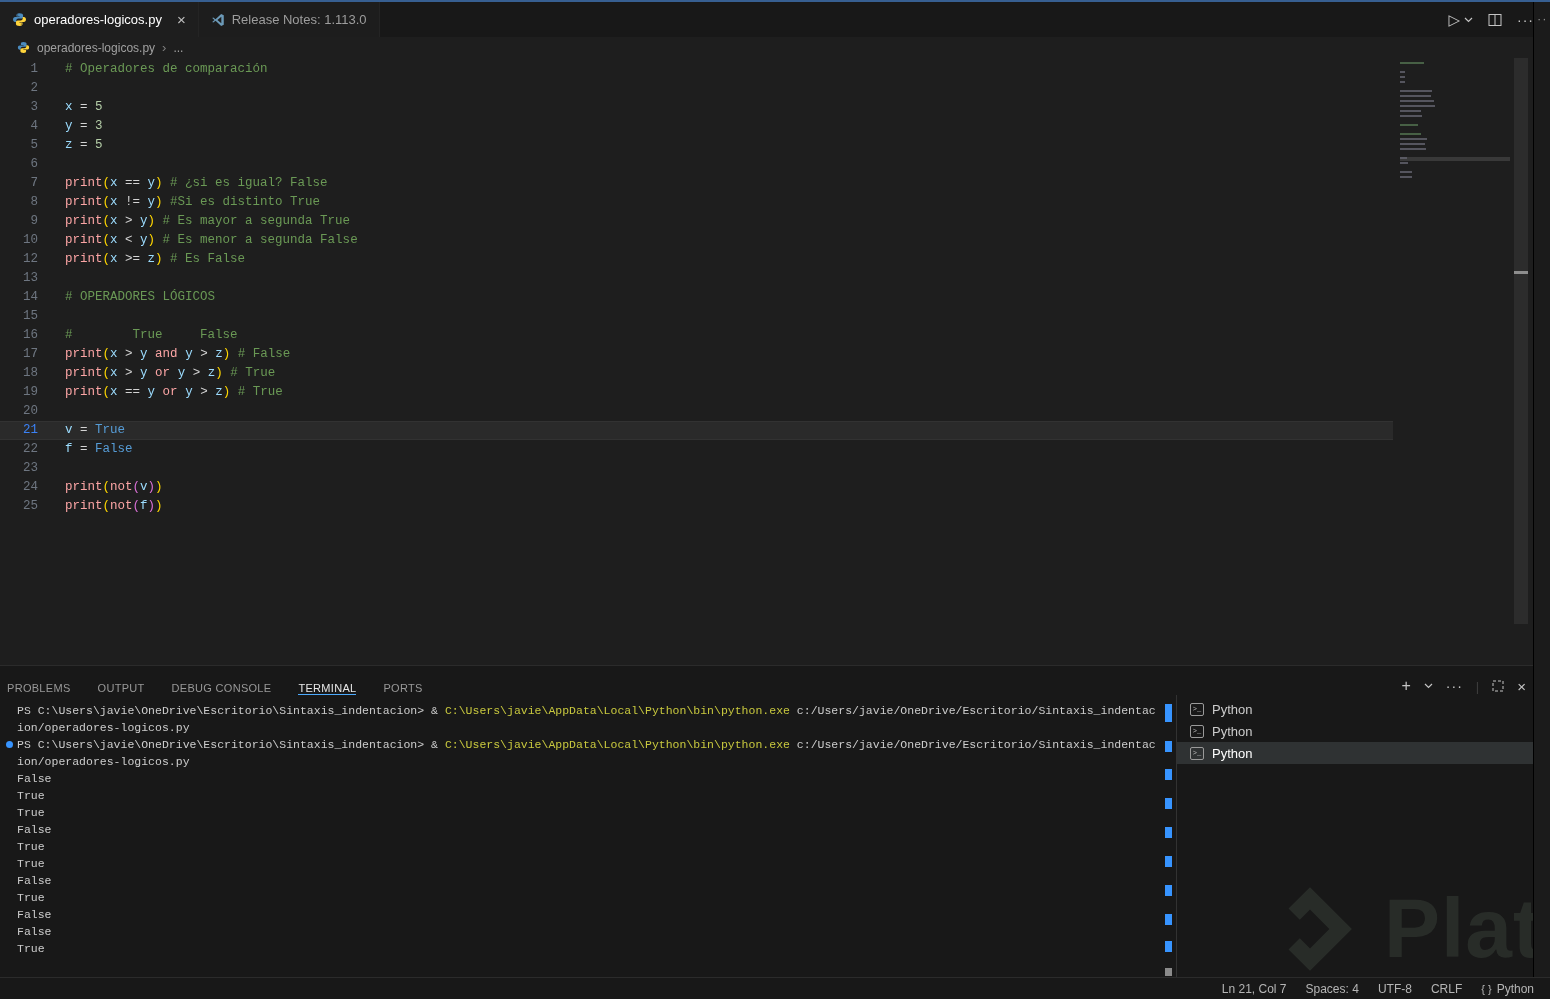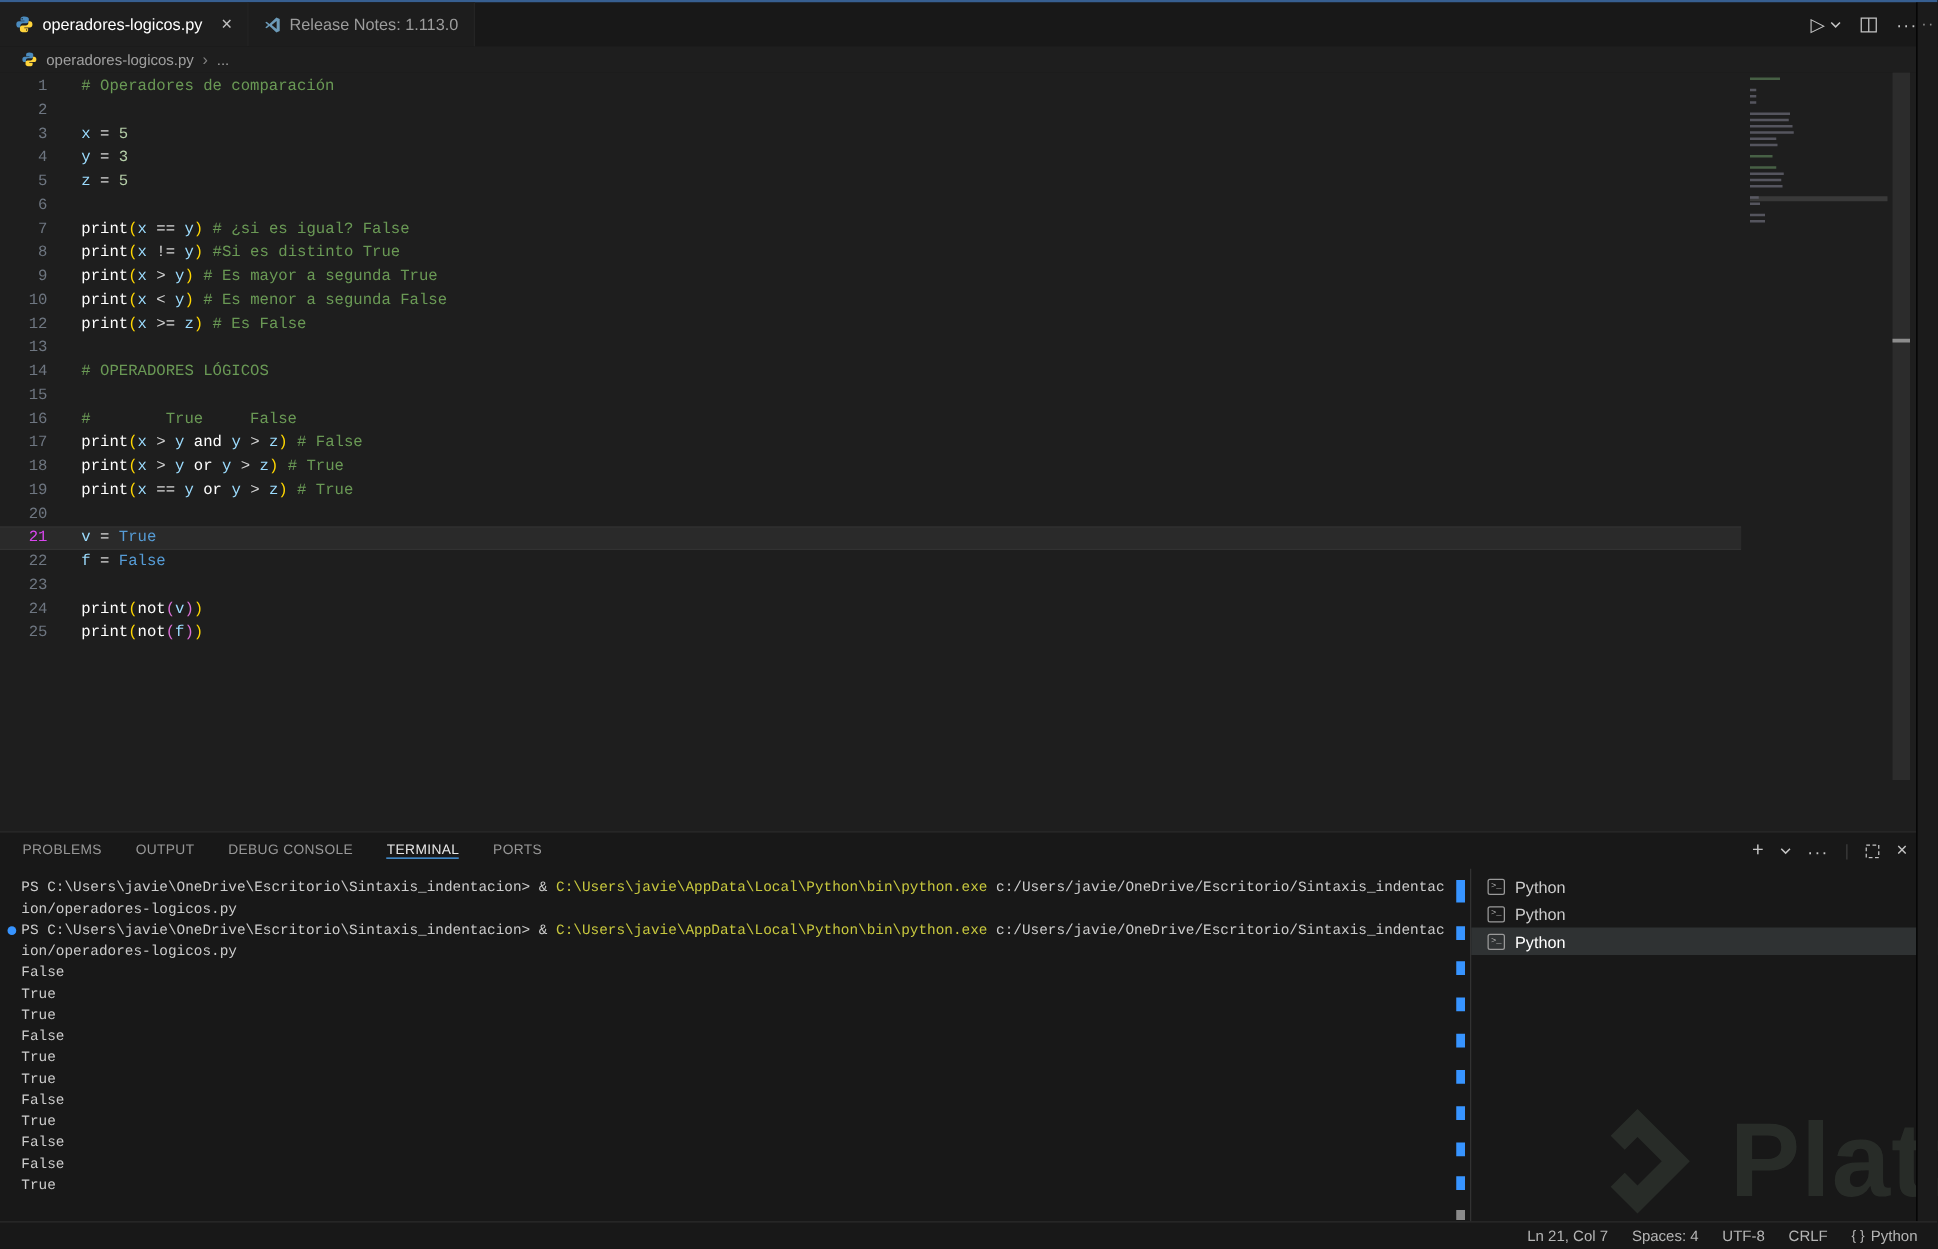--- a/index.html
+++ b/index.html
@@ -28,36 +28,36 @@
                 font-size:12px; color:#a0a0a0; background:#1e1e1e; }
   .bc-sep { color:#808080; font-size:13px; }
 
   
   .editor { position:relative; height:607px; background:#1e1e1e;
             font-family:"Liberation Mono","DejaVu Sans Mono",monospace; font-size:12.5px; }
   #code-lines { padding-top:2px; }
   .code-line { display:flex; height:19px; line-height:19px; width:1393px; }
   .code-line.current { background:rgba(255,255,255,0.055); box-shadow:inset 0 1px rgba(255,255,255,0.04), inset 0 -1px rgba(255,255,255,0.04); }
   .gutter { width:38px; text-align:right; color:#6e7681; flex:none; }
-  .code-line.current .gutter { color:#d946ef; }
+  .code-line.current .gutter { color:#3b82f6; }
   .code { padding-left:27px; white-space:pre; }
   .s-cm{color:#6a9955} .s-v{color:#9cdcfe} .s-o{color:#d4d4d4} .s-n{color:#b5cea8}
-  .s-k{color:#ffffff} .s-p1{color:#ffd700} .s-p2{color:#da70d6} .s-b{color:#569cd6}
+  .s-k{color:#fca5a5} .s-p1{color:#ffd700} .s-p2{color:#da70d6} .s-b{color:#569cd6}
 
   .minimap { position:absolute; left:1400px; top:3px; width:110px; }
   .mm-row { height:4px; }
   .mm-row.mm-current { background:rgba(255,255,255,0.12); }
   .mm-bar { height:2px; margin-top:1px; background:#63636e; opacity:0.8; }
   .mm-bar.c { background:#51704f; }
   .v-scroll { position:absolute; left:1514px; top:0; width:14px; height:566px; background:rgba(121,121,121,0.16); }
   .v-scroll .mark { position:absolute; top:213px; left:0; width:100%; height:3px; background:#8d8d8d; }
 
   
   .panel { border-top:1px solid #2b2b2b; height:314px; background:#181818; position:relative; }
-  .panel-header { height:29px; display:flex; align-items:center; padding-left:18px; }
+  .panel-header { height:29px; display:flex; align-items:flex-end; padding-left:7px; }
   .panel-tab { font-size:11px; color:#989898; margin-right:27px; display:flex; align-items:center;
                border-bottom:1px solid transparent; letter-spacing:0.3px; }
   .panel-tab.active { color:#e7e7e7; border-bottom-color:#4daafc; }
   .panel-actions { margin-left:auto; display:flex; gap:13px; align-items:center; padding-right:24px; color:#c5c5c5; }
   .pa-plus { font-size:16px; }
   .pa-div { color:#3d3d3d; font-size:13px; }
   .pa-close { font-size:15px; }
 
   .panel-body { display:flex; height:284px; }
   .term-area { width:1161px; padding:7px 0 0 5px;

